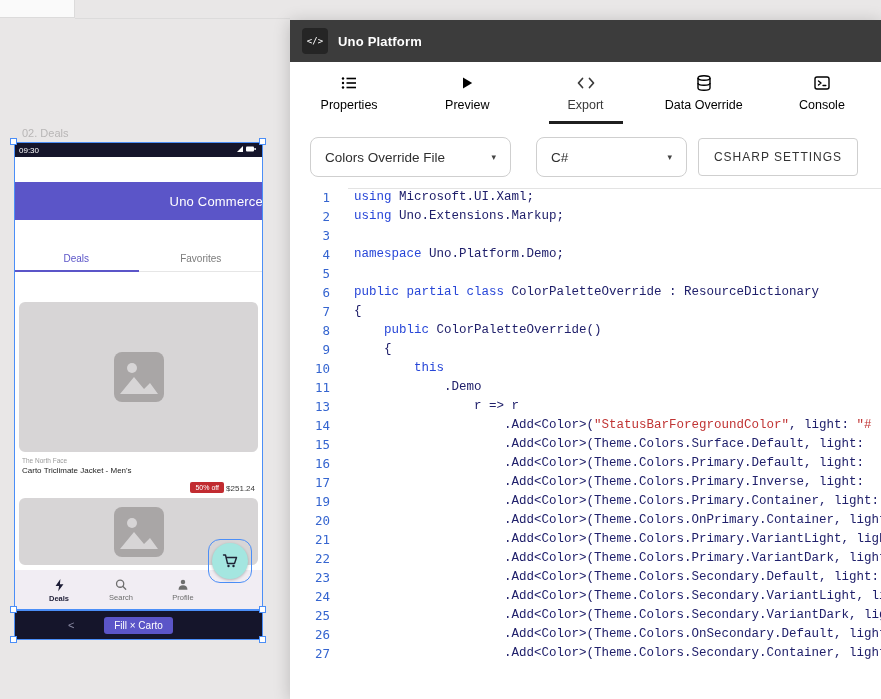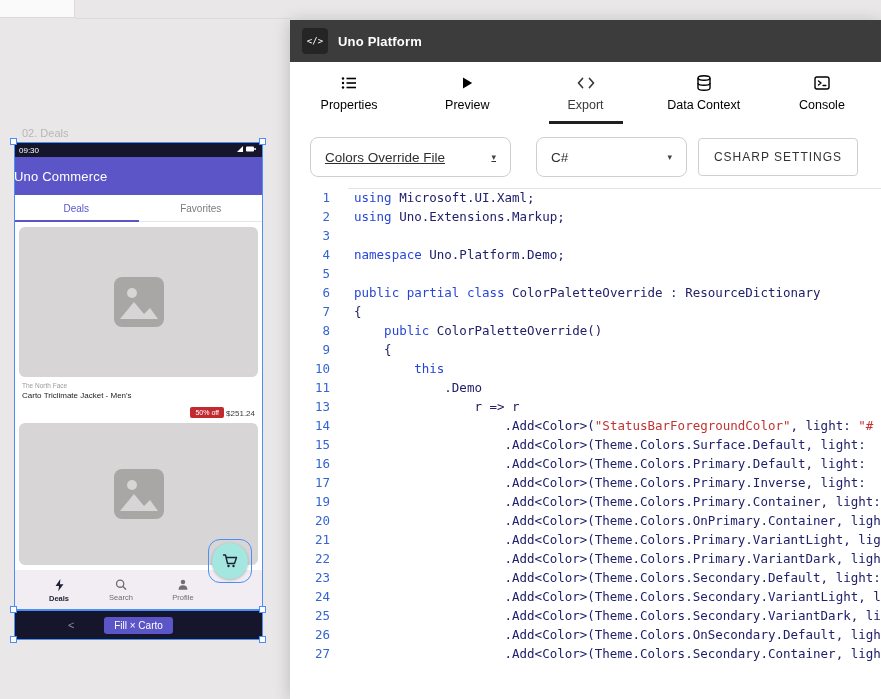--- a/index.html
+++ b/index.html
@@ -7,26 +7,26 @@
   body { position:relative; background:#e9e7e7; font-family:"Liberation Sans", sans-serif; }
 
   
   .guide-corner { position:absolute; left:0; top:0; width:75px; height:18px;
     background:#fafafa; border-right:1px solid #dcdbdb; border-bottom:1px solid #dcdbdb; }
   .guide-line { position:absolute; left:75px; top:18px; width:215px; height:1px; background:#dcdbdb; }
   .artboard-label { position:absolute; left:22px; top:127px; font-size:11px; color:#b8b6b6; }
 
   
   .phone { position:absolute; left:14px; top:143px; width:249px; height:467px;
-    background:#fff; display:flex; flex-direction:column; }
+    background:#fff; display:flex; flex-direction:column;gap:25px; }
   .status-bar { height:14px; background:#15152b; color:#fff; font-size:8px;
     display:flex; align-items:center; padding:0 5px; flex:0 0 14px; }
   .status-bar .time { flex:1; }
   .app-header { height:38px; flex:0 0 38px; background:#5b55c8; color:#fff;
-    display:flex; align-items:center; justify-content:flex-start; font-size:13px; letter-spacing:.2px; }
+    display:flex; align-items:center; justify-content:flex-end; font-size:13px; letter-spacing:.2px; }
   .app-tabs { height:27px; flex:0 0 27px; display:flex; background:#fff; border-bottom:1px solid #e6e6e6; }
   .app-tab { flex:1; display:flex; align-items:center; justify-content:center;
     font-size:10px; color:#7b7b7b; position:relative; }
   .app-tab.active { color:#5b55c8; }
   .app-tab.active::after { content:""; position:absolute; left:0; right:0; bottom:-1px;
     height:2px; background:#5b55c8; }
   .phone-body { flex:1; position:relative; display:flex; flex-direction:column; background:#fff; overflow:hidden; }
   .img-card { margin:5px 5px 0; background:#d7d5d6; border-radius:6px;
     display:flex; align-items:center; justify-content:center; }
   .img-card.first { height:150px; flex:0 0 150px; }
@@ -75,34 +75,34 @@
   .tabbar { flex:0 0 62px; display:flex; background:#fff; }
   .ptab { flex:1; display:flex; flex-direction:column; align-items:center; justify-content:center;
     gap:6px; color:#000000; font-size:12.5px; position:relative; cursor:pointer; }
   .ptab.active { color:#3a3a3a; }
   .ptab.active::after { content:""; position:absolute; bottom:0; left:50%; transform:translateX(-50%);
     width:74px; height:3px; background:#1f1f1f; }
   .controls { flex:0 0 62px; display:flex; align-items:center; padding:13px 20px 9px; }
   .select { height:40px; border:1px solid #cfcfcf; border-radius:8px; background:#fff;
     display:flex; align-items:center; justify-content:space-between; padding:0 14px;
     font-size:13.5px; color:#2f2f2f; }
-  .select.file { width:201px;text-decoration:underline; }
+  .select.file { width:201px; }
   .select.lang { width:151px; margin-left:25px; }
   .sel-chevron { font-size:9px; color:#444; margin-left:16px; }
   .settings-btn { margin-left:11px; width:160px; height:38px; background:#fff;
     border:1px solid #cfcfcf; border-radius:4px; font-size:12px; letter-spacing:1px;
     color:#333; font-family:inherit; }
 
   
   .code { flex:1; position:relative; overflow:hidden; padding-top:2px;
     font-family:"DejaVu Sans Mono", monospace; font-size:12.5px; line-height:19px; background:#fff; }
   .code::before { content:""; position:absolute; top:2px; left:58px; right:0; height:1px; background:#e3e3e3; }
   .code-line { display:flex; height:19px; white-space:pre; }
   .ln { flex:0 0 40px; width:40px; text-align:right; color:#3565d0; }
-  .lc { padding-left:24px; }
+  .lc { padding-left:24px;font-family:Liberation Mono, monospace; }
   .tok-k { color:#2746d8; }
   .tok-p { color:#20206b; }
   .tok-s { color:#c03434; }
 </style>
 </head>
 <body>
 
 <div class="guide-corner"></div>
 <div class="guide-line"></div>
 <div class="artboard-label">02. Deals</div>
@@ -232,21 +232,21 @@
           <path d="M13.5 4.5 L17.5 9 L13.5 13.5"></path>
         </svg>
       <span>Export</span>
     </div>
     <div class="ptab">
       <svg width="18" height="18" viewBox="0 0 18 18" fill="none" stroke="currentColor" stroke-width="1.4">
           <ellipse cx="9" cy="4" rx="6" ry="2.2"></ellipse>
           <path d="M3 4 V14 C3 15.2 5.7 16.2 9 16.2 C12.3 16.2 15 15.2 15 14 V4"></path>
           <path d="M3 9 C3 10.2 5.7 11.2 9 11.2 C12.3 11.2 15 10.2 15 9"></path>
         </svg>
-      <span>Data Context</span>
+      <span>Data Override</span>
     </div>
     <div class="ptab">
       <svg width="18" height="18" viewBox="0 0 18 18" fill="none" stroke="currentColor" stroke-width="1.4" stroke-linecap="round" stroke-linejoin="round">
           <rect x="2" y="3" width="14" height="12" rx="2"></rect>
           <path d="M5.5 7 L8 9 L5.5 11"></path>
           <path d="M10 11.5 H12.8"></path>
         </svg>
       <span>Console</span>
     </div>
   </div>

